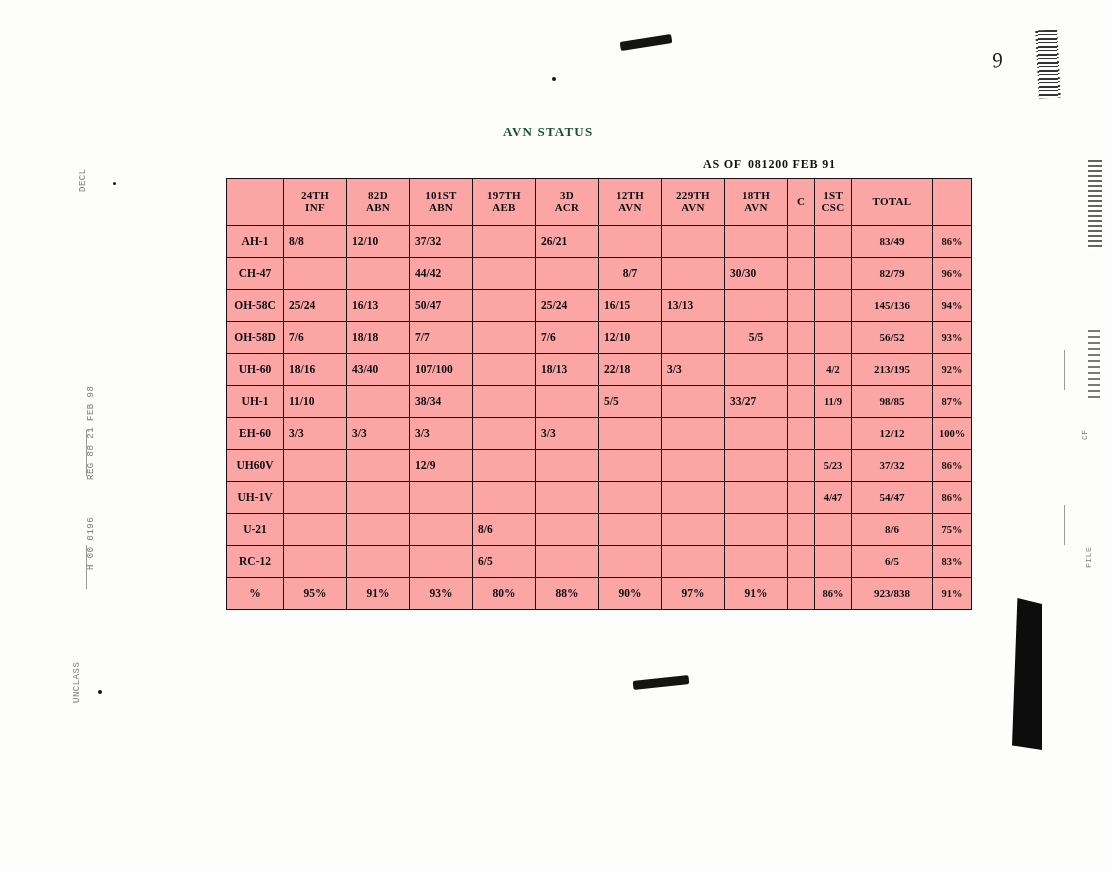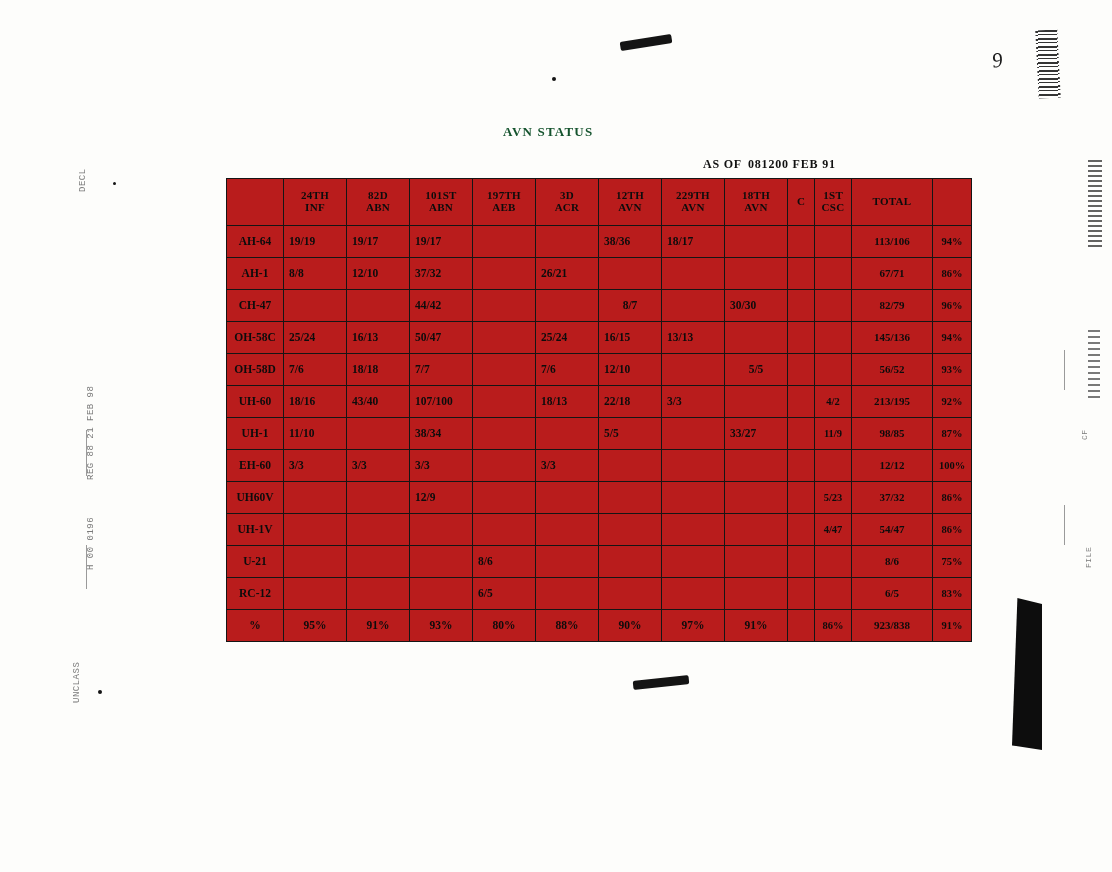--- a/index.html
+++ b/index.html
@@ -150,21 +150,21 @@
   .grid-wrap {
     position: absolute;
     left: 226px; top: 178px;
   }
   table.status {
     border-collapse: collapse;
     font-family: "Liberation Serif", serif;
     font-size: 11.5px;
     font-weight: bold;
     color: #0c0c0c;
-    background: #b91c1c;
+    background: #fca5a5;
   }
   table.status th,
   table.status td {
     border: 1.6px solid #151515;
     padding: 0;
     text-align: center;
     vertical-align: middle;
     height: 31px;
     line-height: 1.05;
   }
@@ -274,49 +274,34 @@
           <th class="ctr-col">
             <span class="l1">1ST</span>
             <span class="l2">CSC</span>
           </th>
           <th class="total-col">TOTAL</th>
           <th class="pct-col"></th>
         </tr>
       </thead>
       <tbody>
 
-        <tr>
-          <td class="acft">AH-64</td>
-          <td class="val left-align">19/19</td>
-          <td class="val left-align">19/17</td>
-          <td class="val left-align">19/17</td>
-          <td class="val"></td>
-          <td class="val"></td>
-          <td class="val left-align">38/36</td>
-          <td class="val left-align">18/17</td>
-          <td class="val"></td>
-          <td class="csc"></td>
-          <td class="ctr"></td>
-          <td class="total">113/106</td>
-          <td class="pct">94%</td>
-        </tr>
 
         <tr>
           <td class="acft">AH-1</td>
           <td class="val left-align">8/8</td>
           <td class="val left-align">12/10</td>
           <td class="val left-align">37/32</td>
           <td class="val"></td>
           <td class="val left-align">26/21</td>
           <td class="val"></td>
           <td class="val"></td>
           <td class="val"></td>
           <td class="csc"></td>
           <td class="ctr"></td>
-          <td class="total">67/71</td>
+          <td class="total">83/49</td>
           <td class="pct">86%</td>
         </tr>
 
         <tr>
           <td class="acft">CH-47</td>
           <td class="val"></td>
           <td class="val"></td>
           <td class="val left-align">44/42</td>
           <td class="val"></td>
           <td class="val"></td>

